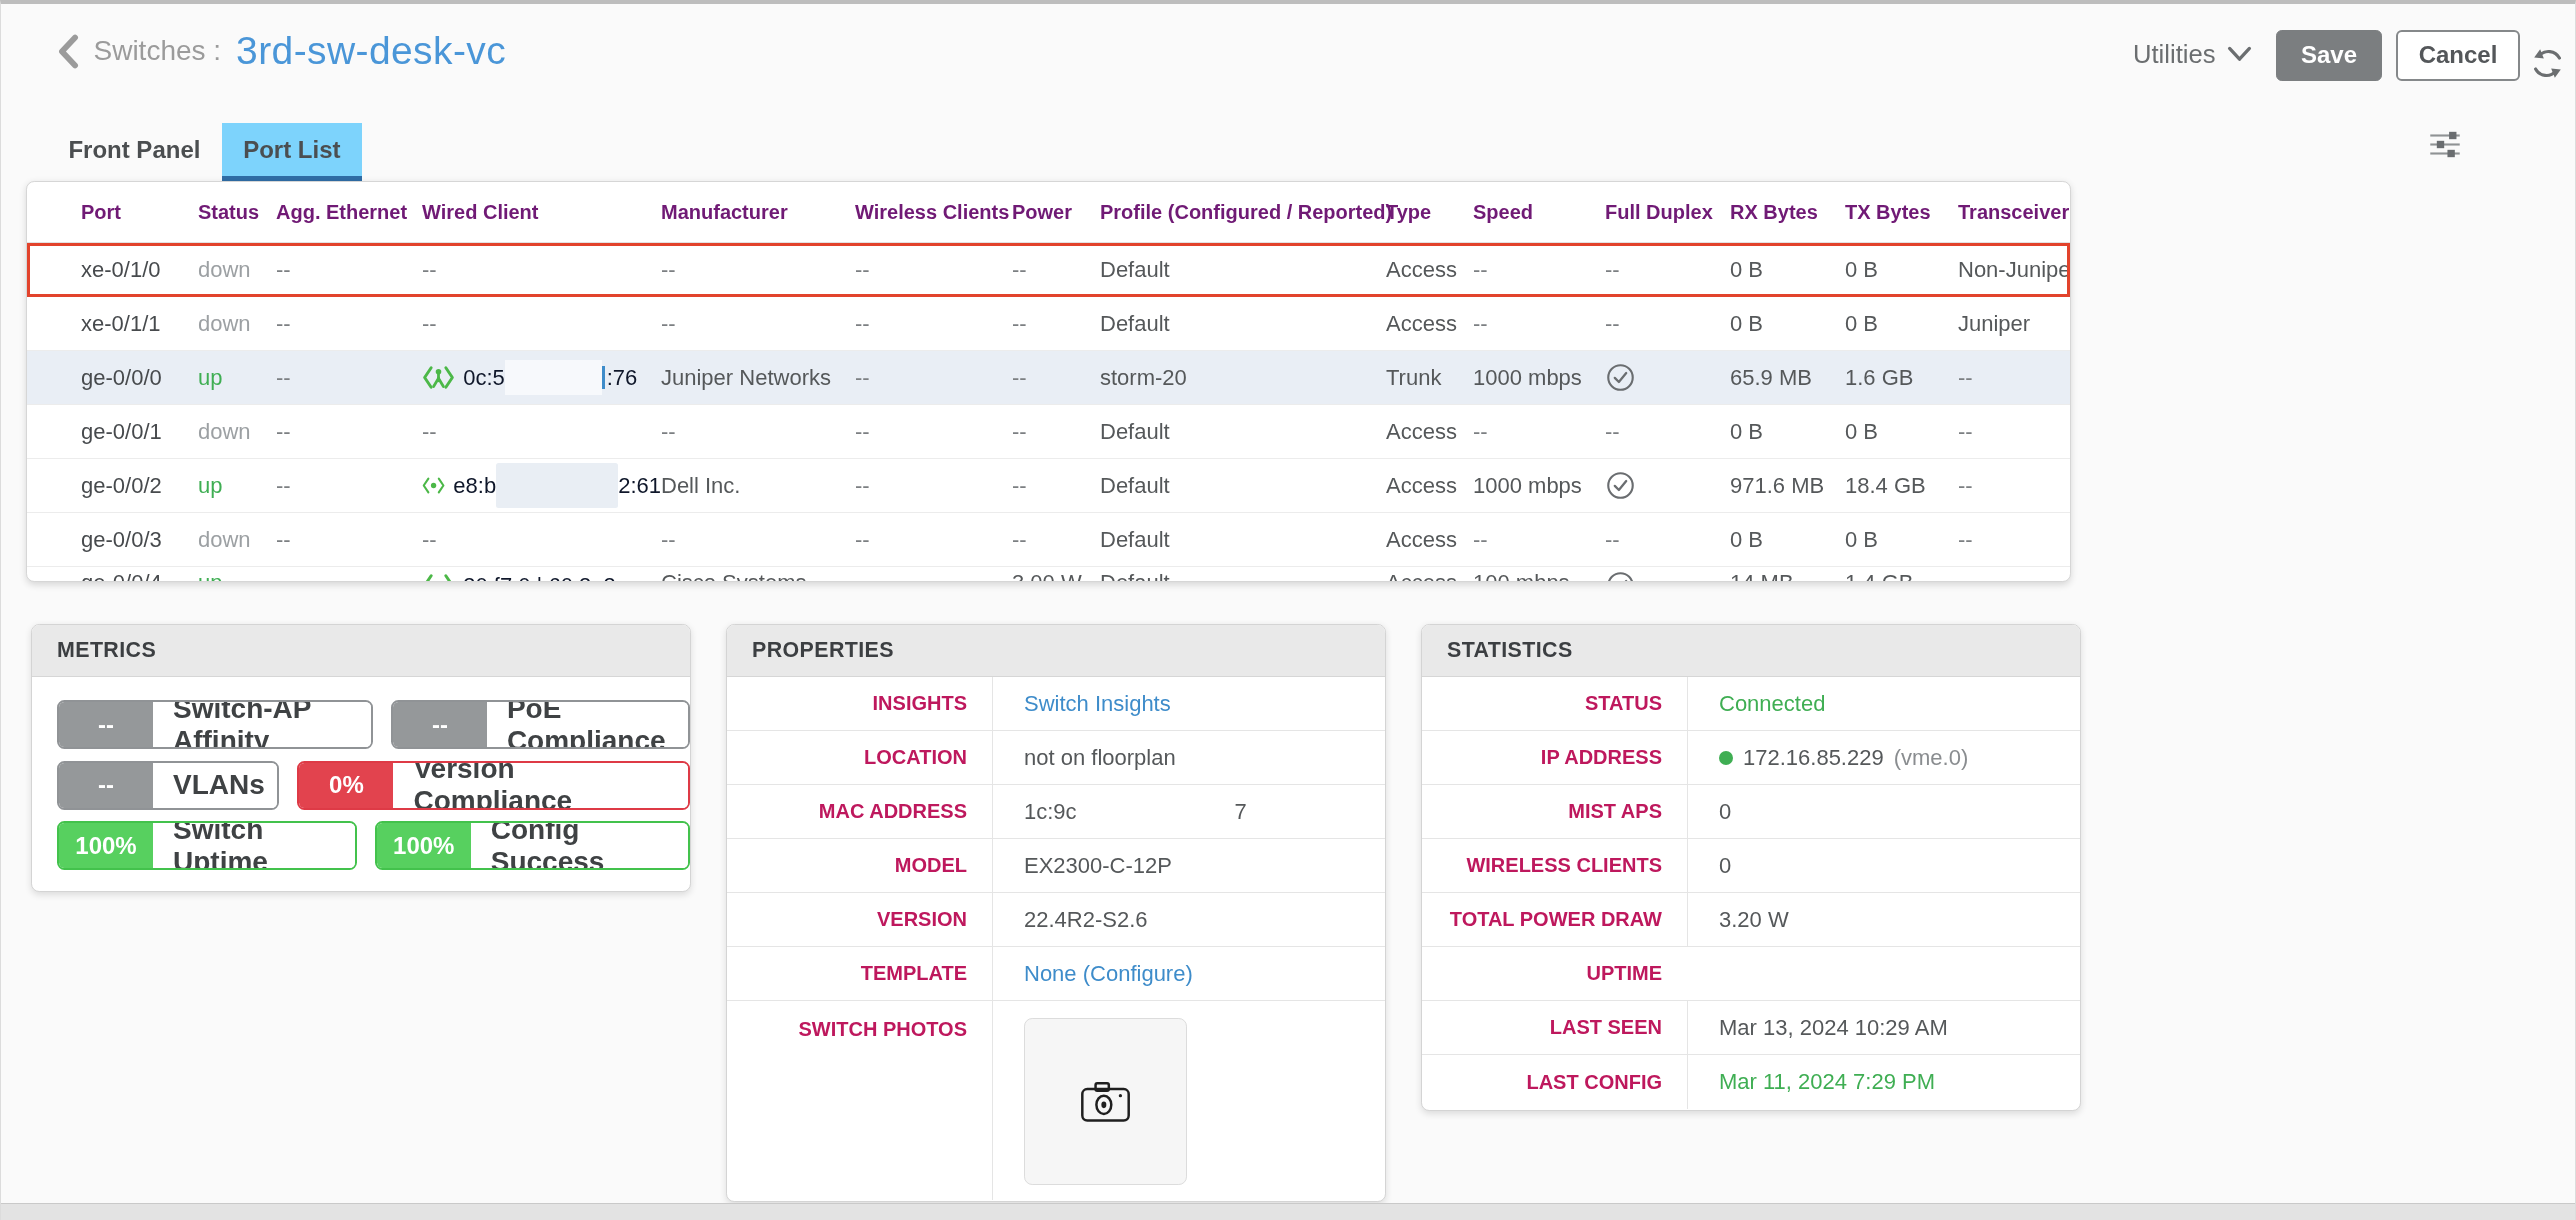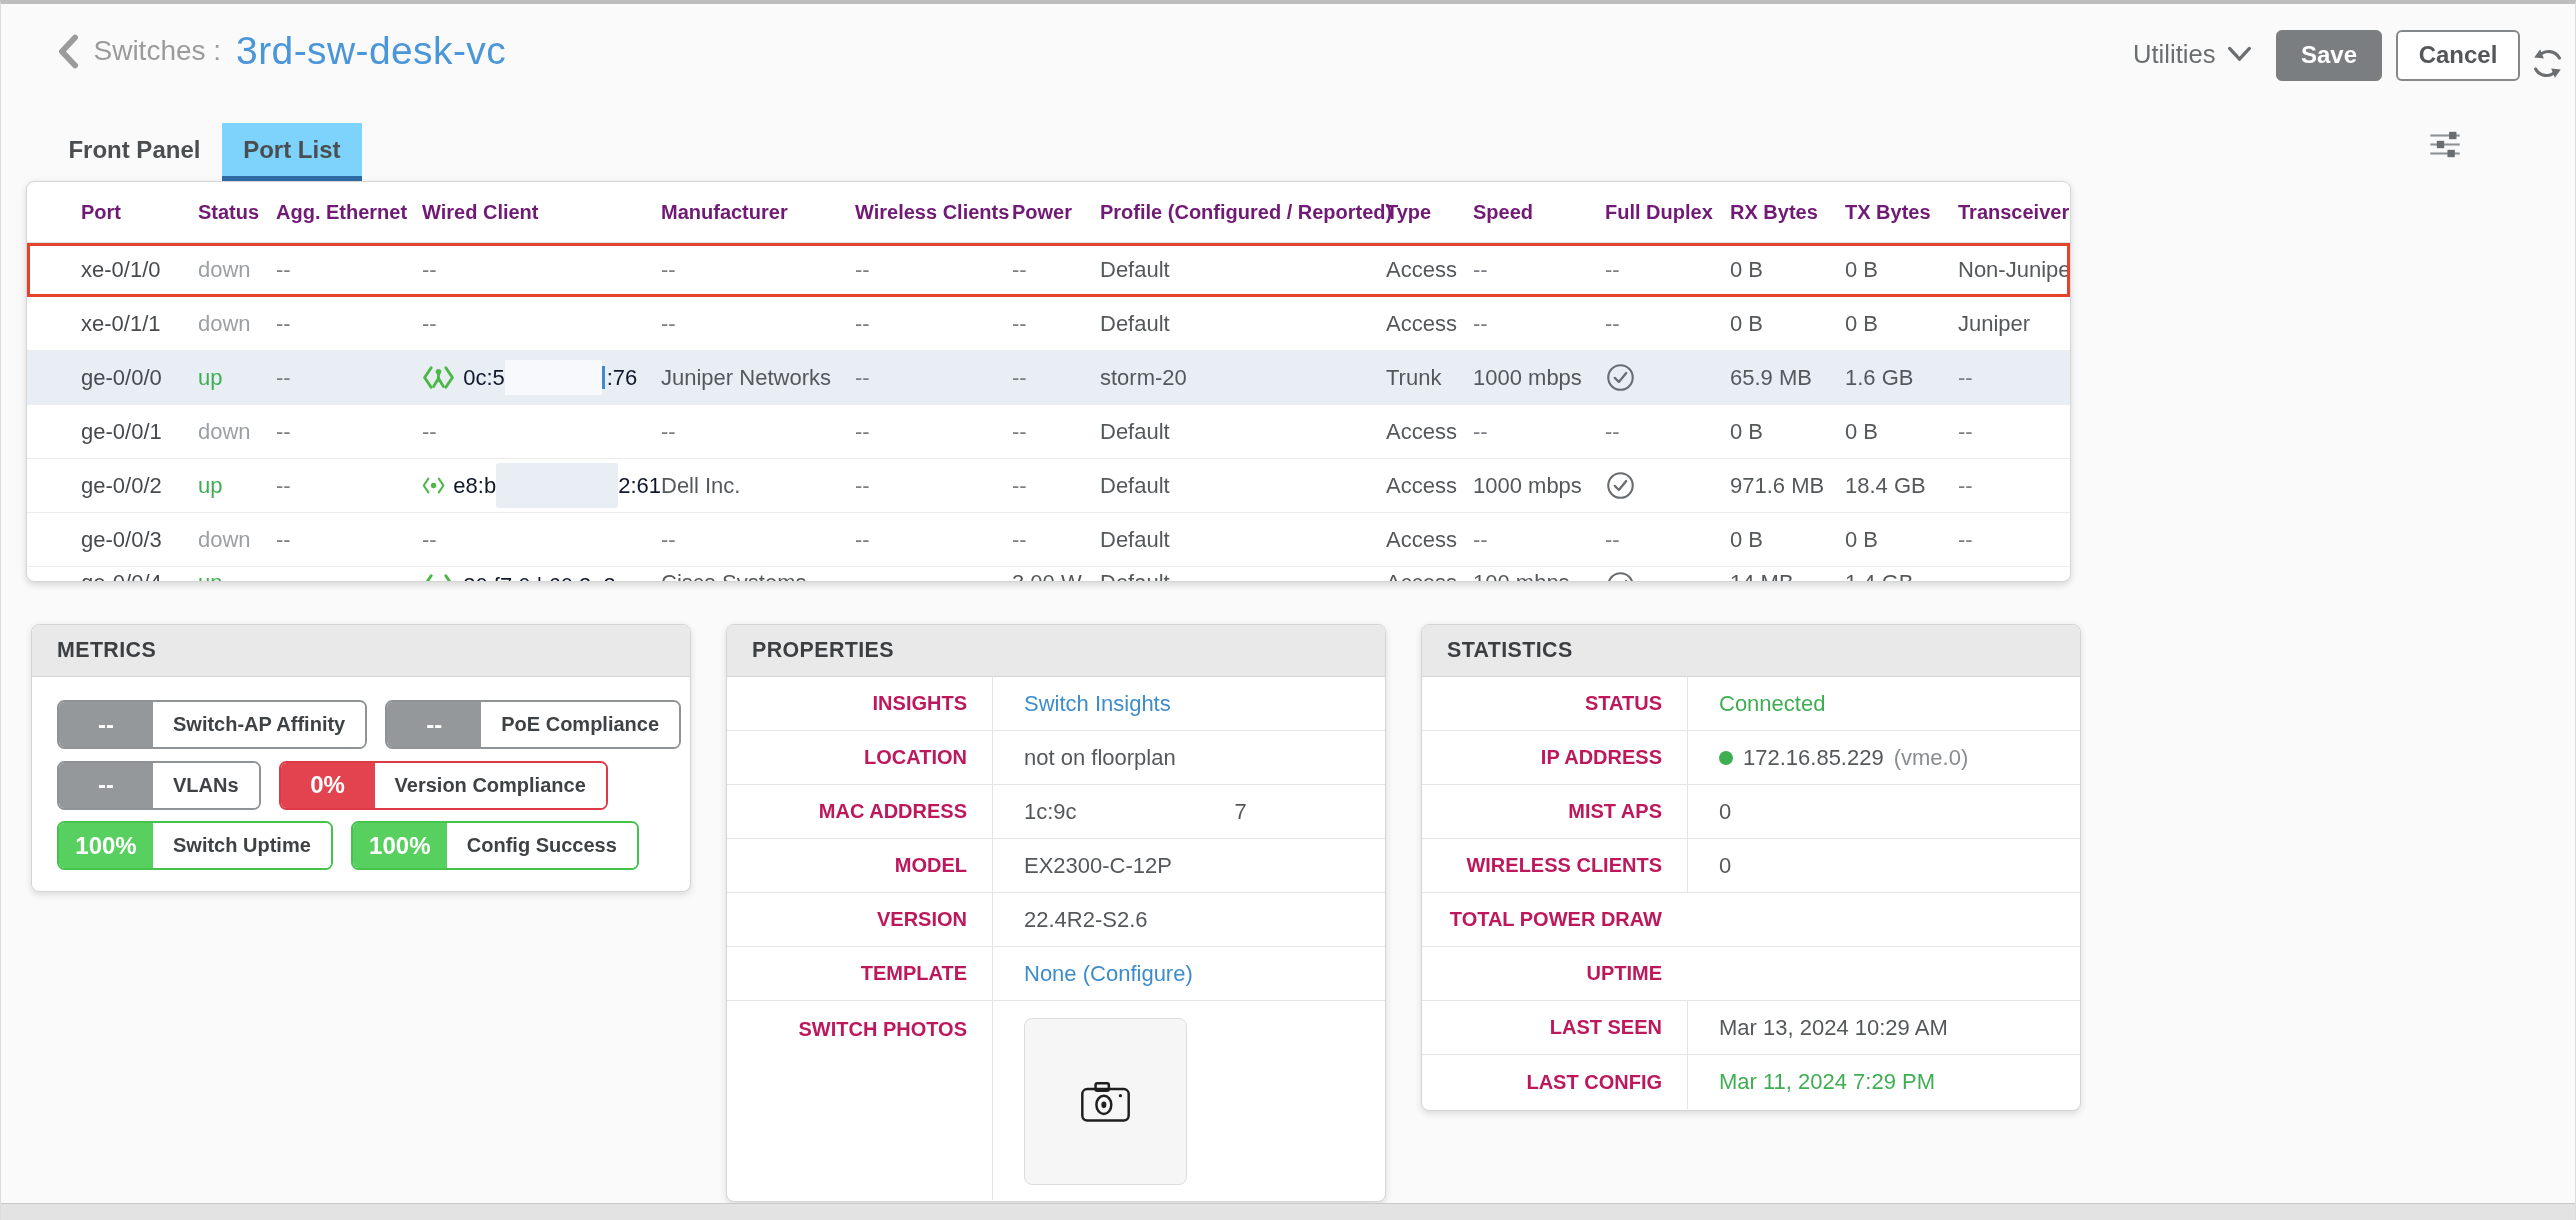--- a/index.html
+++ b/index.html
@@ -61,21 +61,21 @@
   .panel-props { left:725px; top:620px; width:660px; height:578px; }
   .panel-stats { left:1420px; top:620px; width:660px; height:487px; }
 
   
   .metric-rows { padding:11.5px 0 0 25px; }
   .metric-row { display:flex; gap:18px; margin-top:11.5px; }
   .pill { display:flex; border-radius:7.4px; overflow:hidden; height:49px; border:2.5px solid; cursor:pointer; }
   .pill .pval { min-width:94px; display:flex; align-items:center; justify-content:center;
                 color:#fff; font-size:24px; font-weight:700; padding:0 8.2px; }
   .pill .plab { background:#fff; display:flex; align-items:center; padding:0 20px;
-                font-size:20px; font-weight:600; color:#3f4244; }
+                font-size:28px; font-weight:600; color:#3f4244; }
   .pill.gray  { border-color:#909396; } .pill.gray .pval  { background:#95989a; }
   .pill.red   { border-color:#de3a46; } .pill.red .pval   { background:#e2434e; }
   .pill.green { border-color:#43c24c; } .pill.green .pval { background:#57d05f; }
 
   
   .kv-row { display:flex; height:54px; border-bottom:1.6px solid #e5e5e5; align-items:center; }
   .kv-row:last-child { border-bottom:none; }
   .kv-label { width:265px; text-align:right; padding-right:25px; font-size:20px; font-weight:700; color:#be185d; flex:none; }
   .kv-value { padding-left:31px; font-size:22px; color:#55585a; border-left:1.6px solid #e5e5e5;
               height:100%; display:flex; align-items:center; gap:10px; flex:1; }
@@ -445,20 +445,23 @@
         </div>
     </div>
     <div class="kv-row">
       <div class="kv-label">WIRELESS CLIENTS</div>
       <div class="kv-value">
           <span>0</span>
         </div>
     </div>
     <div class="kv-row">
       <div class="kv-label">TOTAL POWER DRAW</div>
+      <div class="kv-value">
+          <span>3.20 W</span>
+        </div>
     </div>
     <div class="kv-row">
       <div class="kv-label">UPTIME</div>
     </div>
     <div class="kv-row">
       <div class="kv-label">LAST SEEN</div>
       <div class="kv-value">
           <span>Mar 13, 2024 10:29 AM</span>
         </div>
     </div>

